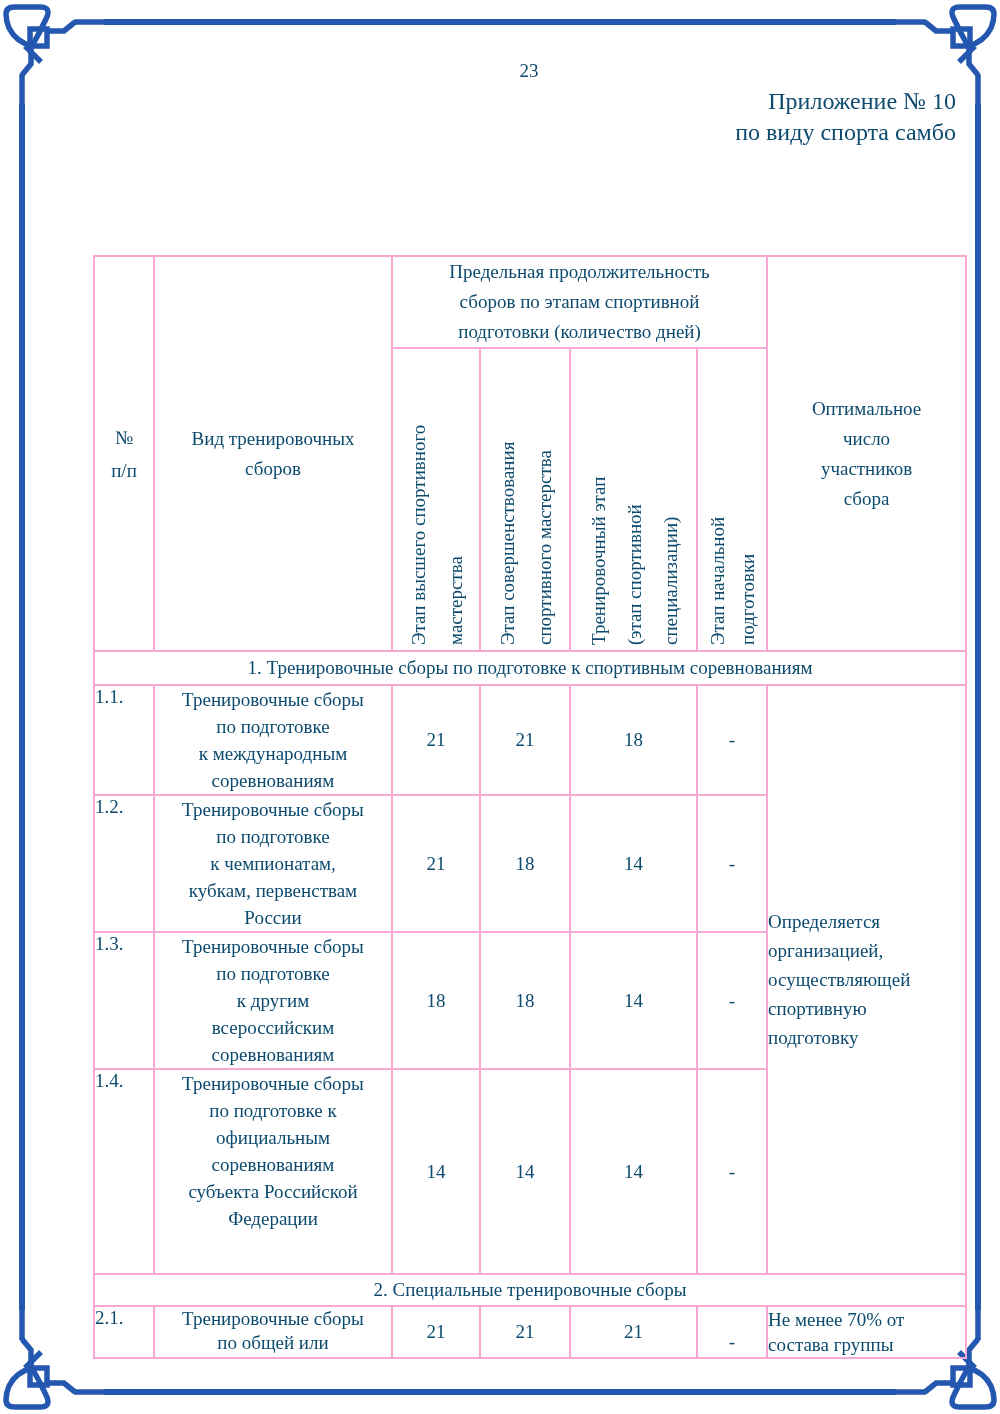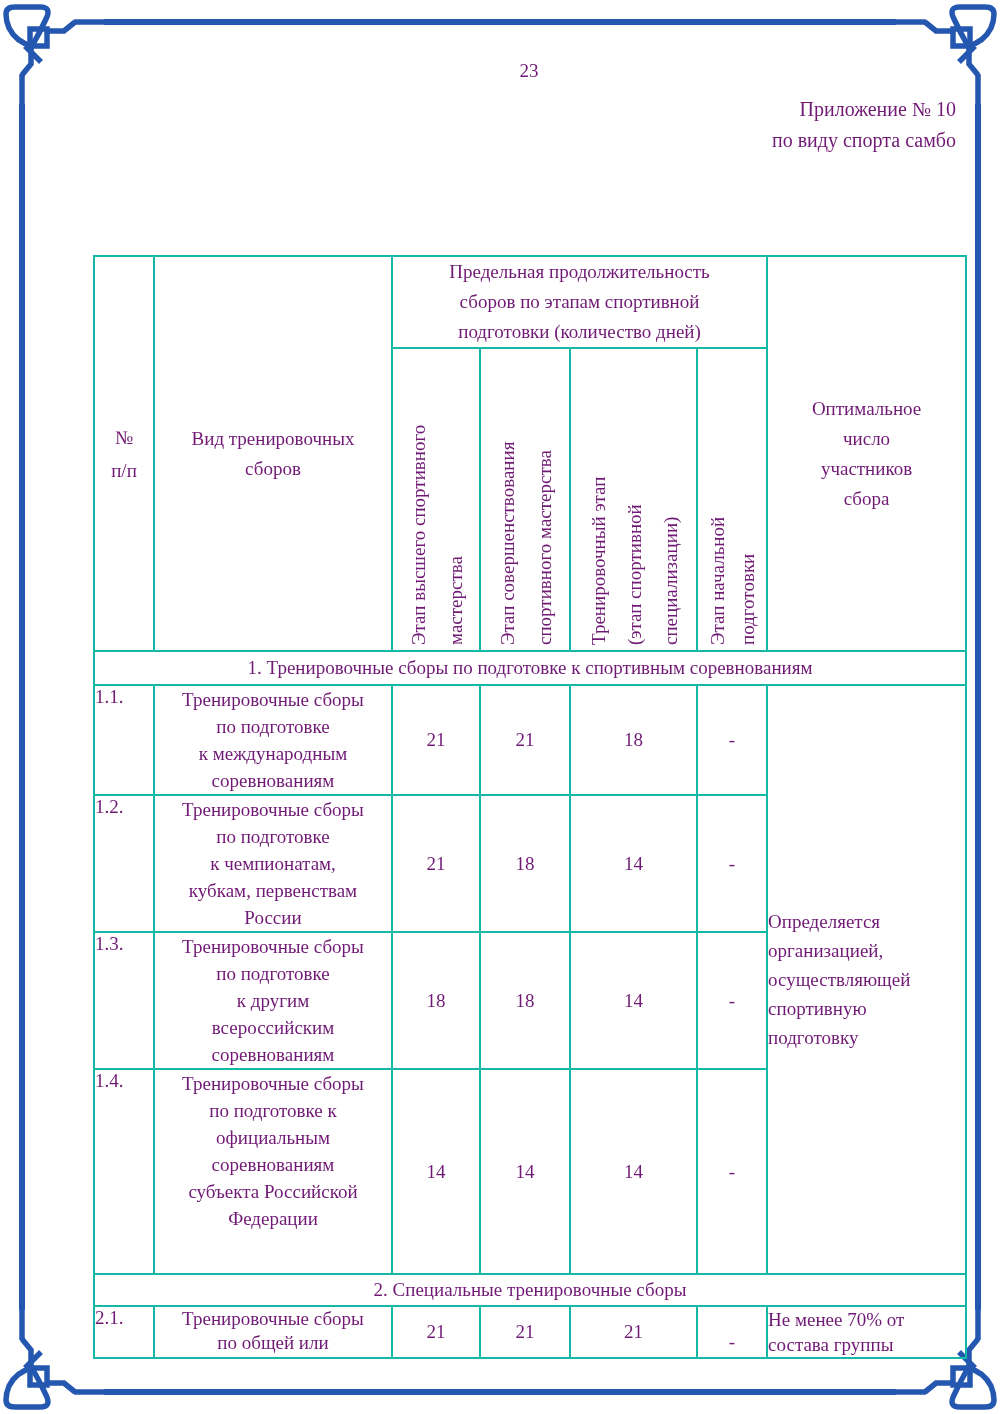--- a/index.html
+++ b/index.html
@@ -1,41 +1,41 @@
 <!DOCTYPE html>
 <html><head>
 <meta charset="utf-8">
 <style>
   html,body{margin:0;padding:0;background:#888;}
   .page{
     position:relative;width:1000px;height:1414px;background:#ffffff;
     margin:0 auto;overflow:hidden;
-    font-family:"Liberation Serif","DejaVu Serif",serif;color:#701a75;
+    font-family:"Liberation Serif","DejaVu Serif",serif;color:#0c4a6e;
   }
   
   .edge{position:absolute;background:#2457b0;}
   .edge.top{left:104px;top:19px;width:792px;height:6px;}
   .edge.bottom{left:104px;top:1389px;width:792px;height:6px;}
   .edge.left{left:19px;top:104px;width:6px;height:1206px;}
   .edge.right{left:975px;top:104px;width:6px;height:1206px;}
   .corner{position:absolute;width:110px;height:110px;color:#2457b0;}
   .corner.tl{left:0;top:0;}
   .corner.tr{left:890px;top:0;transform:scaleX(-1);}
   .corner.bl{left:0;top:1304px;transform:scaleY(-1);}
   .corner.br{left:890px;top:1304px;transform:scale(-1,-1);}
   
   .page-number{position:absolute;left:93px;top:60px;width:872px;text-align:center;font-size:19px;}
-  .appendix{position:absolute;right:44px;top:94px;text-align:right;font-size:20px;line-height:31px;}
+  .appendix{position:absolute;right:44px;top:86px;text-align:right;font-size:24px;line-height:31px;}
   .doc-title{position:absolute;left:93px;top:204px;width:872px;text-align:center;font-size:20px;font-weight:bold;}
   
   table.main{
     position:absolute;left:93px;top:255px;width:872px;
     border-collapse:collapse;table-layout:fixed;
   }
-  table.main td{border:2px solid #14b8a6;padding:0;font-size:19px;}
+  table.main td{border:2px solid #f9a8d4;padding:0;font-size:19px;}
   .pre{white-space:pre-line;}
   td.hdr{text-align:center;vertical-align:middle;line-height:30px;}
   td.hdr-num{line-height:33px;}
   td.hdr-dur{line-height:30px;font-size:19px;}
   td.hdr-part{line-height:30px;}
   td.vert{position:relative;}
   .vtext{
     position:absolute;left:2px;top:296px;width:290px;
     transform-origin:0 0;transform:rotate(-90deg);
     display:flex;flex-direction:column;justify-content:center;

